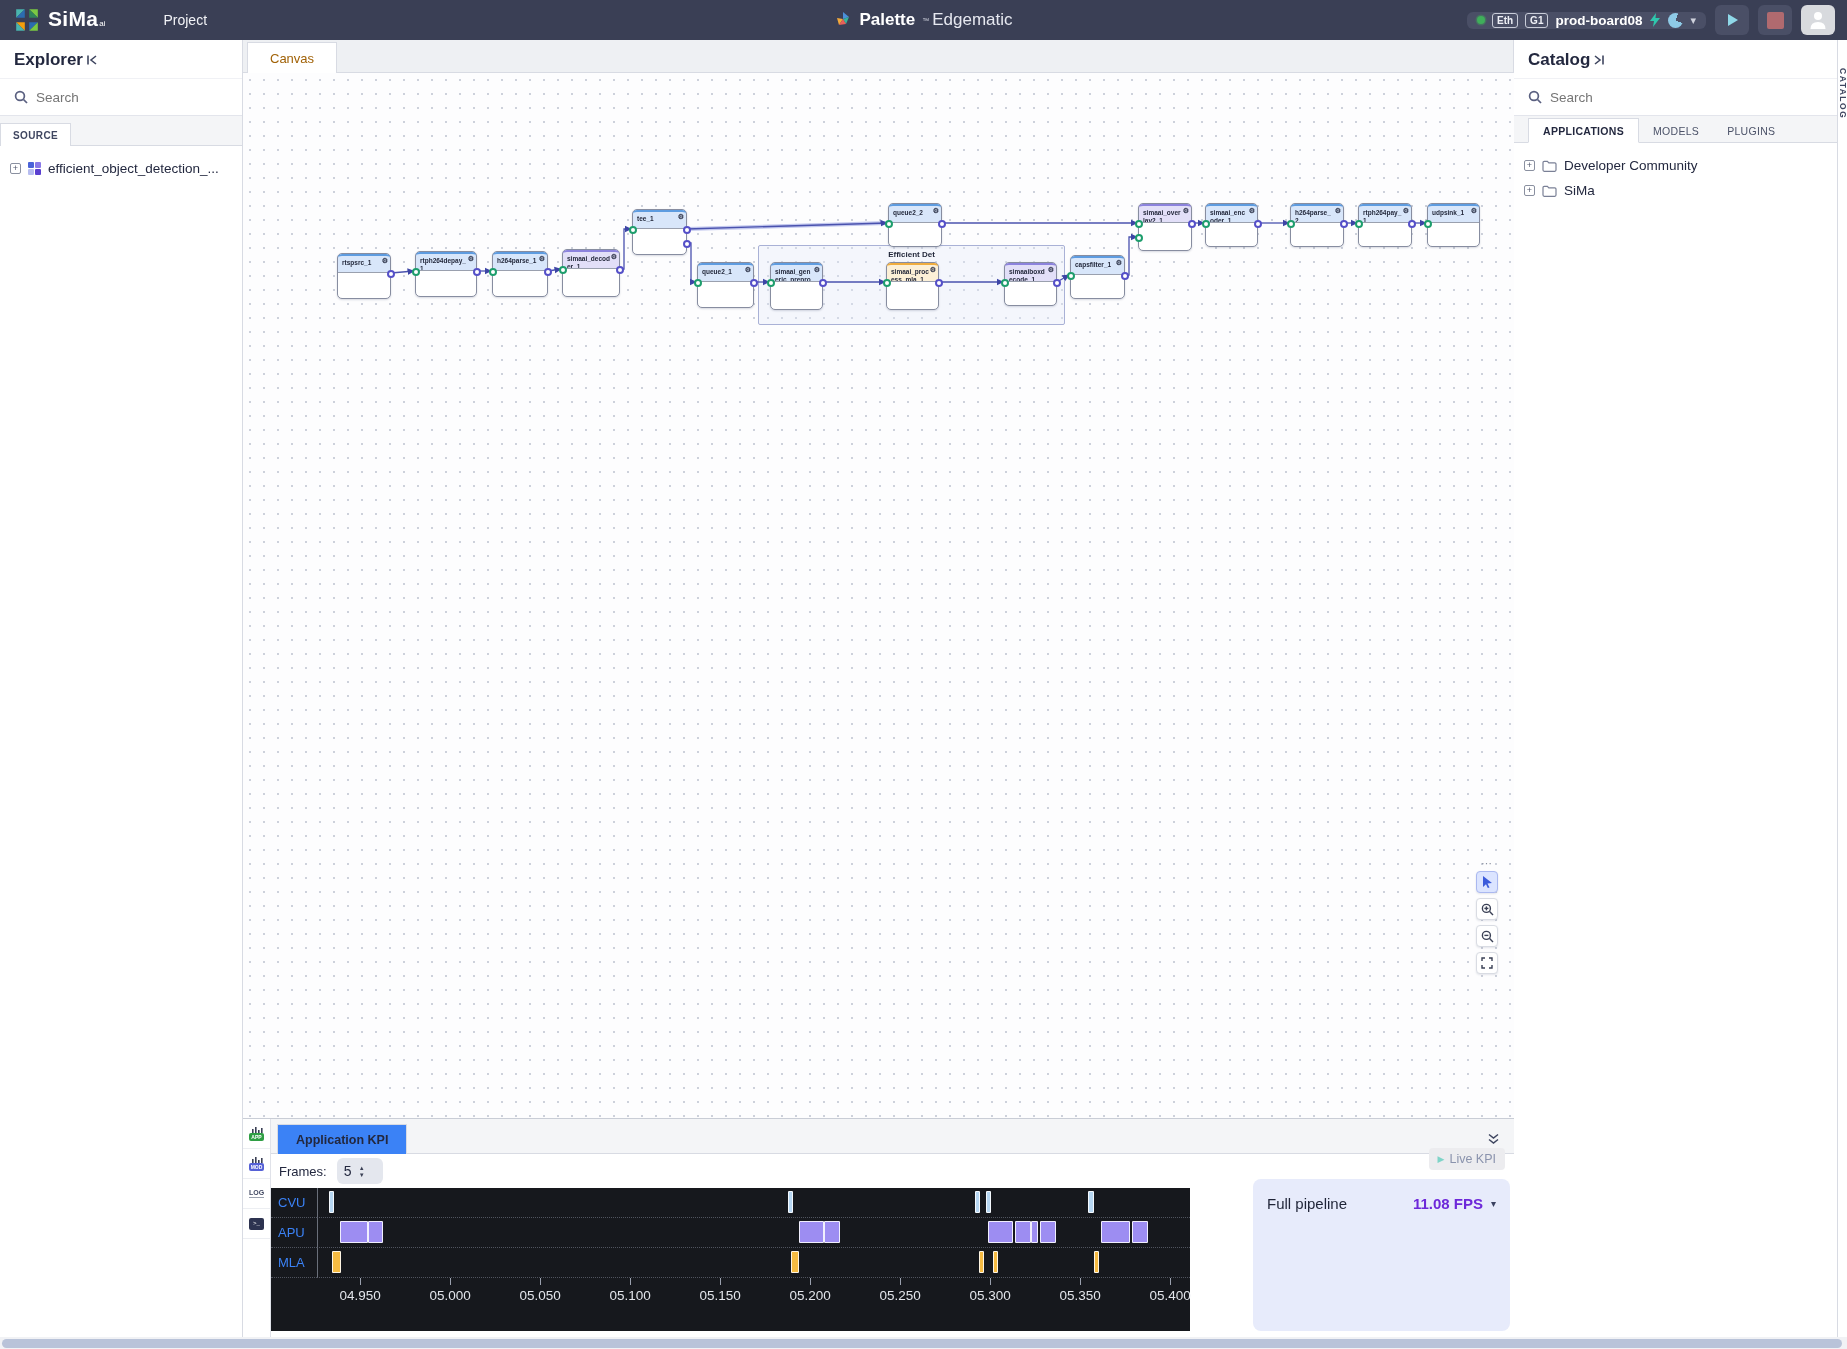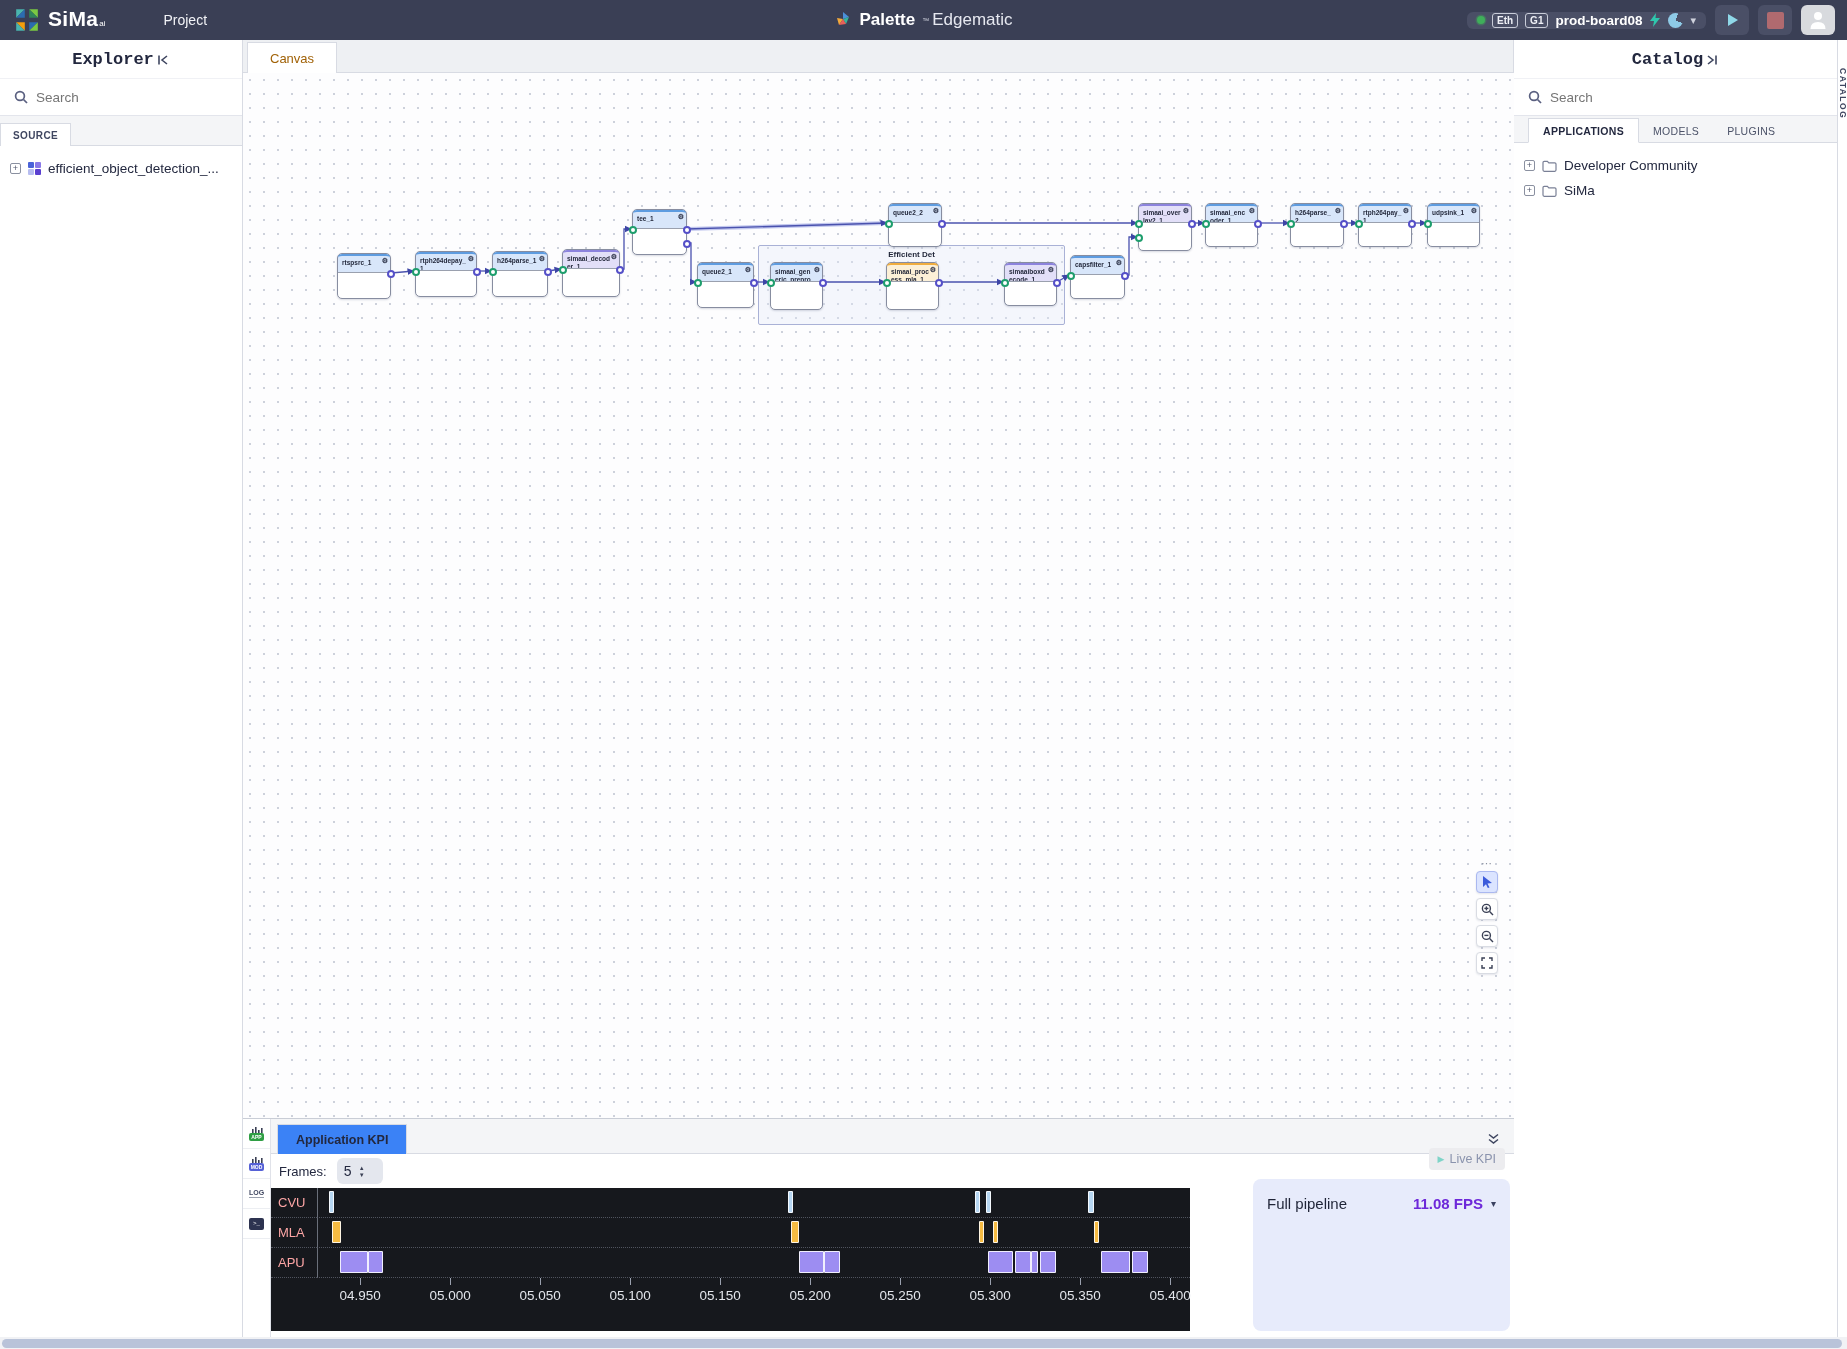--- a/index.html
+++ b/index.html
@@ -27,21 +27,21 @@
   .tb-tile.avatar { background:#d8dade; }
   .stop-square { width:17px; height:17px; border-radius:2px; background:#b06a6f; }
 
   
   .explorer { position:absolute; left:0; top:40px; width:243px; bottom:0; background:#fff; border-right:1px solid #d8dbe3; }
   .main-col { position:absolute; left:243px; top:40px; width:1271px; bottom:0; background:#fff; border-right:1px solid #d8dbe3; }
   .catalog { position:absolute; left:1514px; top:40px; width:323px; bottom:0; background:#fff; }
   .side-strip { position:absolute; left:1837px; top:40px; width:10px; bottom:0; background:#fff; border-left:1px solid #d8dbe3; }
   .side-strip span { writing-mode:vertical-rl; font-size:8.5px; letter-spacing:1.5px; color:#3f4660; font-weight:bold; margin:28px 0 0 0; display:block; text-align:center; width:10px; }
 
-  .panel-header { height:38px; display:flex; align-items:center; justify-content:center; padding:1px 12px 0 14px;font-family:Liberation Mono, monospace; }
+  .panel-header { height:38px; display:flex; align-items:center; justify-content:flex-start; padding:1px 12px 0 14px; }
   .panel-title { font-size:17px; font-weight:bold; color:#23283f; }
   .icon-btn { width:18px; height:18px; display:flex; align-items:center; justify-content:center; cursor:pointer; }
   .search-row { height:38px; display:flex; align-items:center; gap:8px; padding:0 14px; border-bottom:1px solid #e3e5ec; border-top:1px solid #f0f1f5; }
   .search-ph { color:#a7adc2; font-size:13.5px; border:none; outline:none; width:160px; background:transparent; font-family:inherit; }
 
   .subtab-row { height:30px; background:#f4f5f7; border-bottom:1px solid #d8dbe3; display:flex; align-items:flex-end; }
   .subtab { background:#fff; border:1px solid #d8dbe3; border-bottom:none; font-size:10px; font-weight:bold; letter-spacing:.4px; color:#3f4660; padding:6px 12px 5px; margin-bottom:-1px; cursor:pointer; }
   .cat-tabs { height:27px; background:#f4f5f7; border-bottom:1px solid #d8dbe3; display:flex; align-items:flex-end; padding-left:14px; }
   .cat-tab { font-size:10.5px; letter-spacing:.3px; color:#4b5268; padding:6px 14px 5px; cursor:pointer; }
   .cat-tab.active { background:#fff; border:1px solid #d8dbe3; border-bottom:1px solid #fff; margin-bottom:-1px; color:#23283f; font-weight:bold; }
@@ -89,21 +89,21 @@
   .frames-row { position:absolute; left:28px; right:0; top:35px; height:34px; display:flex; align-items:center; }
   .frames-label { font-size:13px; color:#23283f; margin-left:8px; }
   .spinner { margin-left:10px; width:46px; height:26px; background:#e4e7ee; border-radius:6px; display:flex; align-items:center; cursor:text; }
   .spinner input { width:22px; border:none; background:transparent; font-size:14px; color:#23283f; text-align:center; outline:none; font-family:inherit; }
   .spin-arrows { display:flex; flex-direction:column; gap:1px; font-size:6px; color:#3a4055; line-height:6px; cursor:pointer; }
   .live-kpi { position:absolute; right:9px; top:29px; height:22px; background:#ececef; border-radius:4px; display:flex; align-items:center; gap:5px; padding:0 9px; font-size:12.5px; color:#8a93ad; cursor:default; }
   .live-kpi .tri { color:#7fd4c8; font-size:9px; }
 
   .kpi-chart { position:absolute; left:28px; top:69px; width:919px; height:143px; background:#16181d; }
   .kpi-row { display:flex; height:30px; }
-  .kpi-row-label { width:46px; color:#fca5a5; font-size:13px; display:flex; align-items:center; padding-left:7px; border-bottom:1px dotted #50545f; }
+  .kpi-row-label { width:46px; color:#3b82f6; font-size:13px; display:flex; align-items:center; padding-left:7px; border-bottom:1px dotted #50545f; }
   .kpi-track { position:relative; flex:1; border-left:1px solid #6a6f7a; border-bottom:1px dotted #50545f; }
   .kpi-bar { position:absolute; top:3px; height:22px; border:1px solid rgba(255,255,255,.85); border-radius:1px; }
   .kpi-axis { position:relative; height:50px; margin-left:46px; }
   .kpi-tick { position:absolute; top:0; width:1px; height:7px; background:#9aa0ae; }
   .kpi-ticklabel { position:absolute; top:10px; transform:translateX(-50%); color:#e2e4ea; font-size:13.5px; }
 
   .kpi-card { position:absolute; left:1010px; top:60px; width:257px; height:152px; background:#e7ebfb; border-radius:8px; padding:16px 14px; }
   .kpi-card-row { display:flex; align-items:center; }
   .kpi-card-label { font-size:15px; color:#1f2437; }
   .kpi-card-value { margin-left:auto; font-size:15px; font-weight:bold; color:#6d28d9; }
@@ -417,42 +417,42 @@
             <div class="kpi-row-label">CVU</div>
             <div class="kpi-track">
               <div class="kpi-bar" style="left: 10.8px; width: 5.4px; background: rgb(183, 215, 243);"></div>
               <div class="kpi-bar" style="left: 469.8px; width: 5.4px; background: rgb(183, 215, 243);"></div>
               <div class="kpi-bar" style="left: 657px; width: 5.4px; background: rgb(183, 215, 243);"></div>
               <div class="kpi-bar" style="left: 667.8px; width: 5.4px; background: rgb(183, 215, 243);"></div>
               <div class="kpi-bar" style="left: 770.4px; width: 5.4px; background: rgb(183, 215, 243);"></div>
             </div>
           </div>
           <div class="kpi-row">
-            <div class="kpi-row-label">MLA</div>
-            <div class="kpi-track">
-              <div class="kpi-bar" style="left: 14.4px; width: 9px; background: rgb(246, 187, 66);"></div>
-              <div class="kpi-bar" style="left: 473.4px; width: 7.2px; background: rgb(246, 187, 66);"></div>
-              <div class="kpi-bar" style="left: 660.6px; width: 5.4px; background: rgb(246, 187, 66);"></div>
-              <div class="kpi-bar" style="left: 675px; width: 5.4px; background: rgb(246, 187, 66);"></div>
-              <div class="kpi-bar" style="left: 775.8px; width: 5.4px; background: rgb(246, 187, 66);"></div>
-            </div>
-          </div>
-          <div class="kpi-row">
             <div class="kpi-row-label">APU</div>
             <div class="kpi-track">
               <div class="kpi-bar" style="left: 21.6px; width: 28.8px; background: rgb(157, 141, 242);"></div>
               <div class="kpi-bar" style="left: 50.4px; width: 14.4px; background: rgb(157, 141, 242);"></div>
               <div class="kpi-bar" style="left: 480.6px; width: 25.2px; background: rgb(157, 141, 242);"></div>
               <div class="kpi-bar" style="left: 505.8px; width: 16.2px; background: rgb(157, 141, 242);"></div>
               <div class="kpi-bar" style="left: 669.6px; width: 25.2px; background: rgb(157, 141, 242);"></div>
               <div class="kpi-bar" style="left: 696.6px; width: 16.2px; background: rgb(157, 141, 242);"></div>
               <div class="kpi-bar" style="left: 712.8px; width: 7.2px; background: rgb(157, 141, 242);"></div>
               <div class="kpi-bar" style="left: 721.8px; width: 16.2px; background: rgb(157, 141, 242);"></div>
               <div class="kpi-bar" style="left: 783px; width: 28.8px; background: rgb(157, 141, 242);"></div>
               <div class="kpi-bar" style="left: 813.6px; width: 16.2px; background: rgb(157, 141, 242);"></div>
+            </div>
+          </div>
+          <div class="kpi-row">
+            <div class="kpi-row-label">MLA</div>
+            <div class="kpi-track">
+              <div class="kpi-bar" style="left: 14.4px; width: 9px; background: rgb(246, 187, 66);"></div>
+              <div class="kpi-bar" style="left: 473.4px; width: 7.2px; background: rgb(246, 187, 66);"></div>
+              <div class="kpi-bar" style="left: 660.6px; width: 5.4px; background: rgb(246, 187, 66);"></div>
+              <div class="kpi-bar" style="left: 675px; width: 5.4px; background: rgb(246, 187, 66);"></div>
+              <div class="kpi-bar" style="left: 775.8px; width: 5.4px; background: rgb(246, 187, 66);"></div>
             </div>
           </div>
         </div>
       <div class="kpi-axis" id="kpiAxis">
           <div class="kpi-tick" style="left: 43.2px;"></div>
           <div class="kpi-ticklabel" style="left: 43.2px;">04.950</div>
           <div class="kpi-tick" style="left: 133.2px;"></div>
           <div class="kpi-ticklabel" style="left: 133.2px;">05.000</div>
           <div class="kpi-tick" style="left: 223.2px;"></div>
           <div class="kpi-ticklabel" style="left: 223.2px;">05.050</div>

